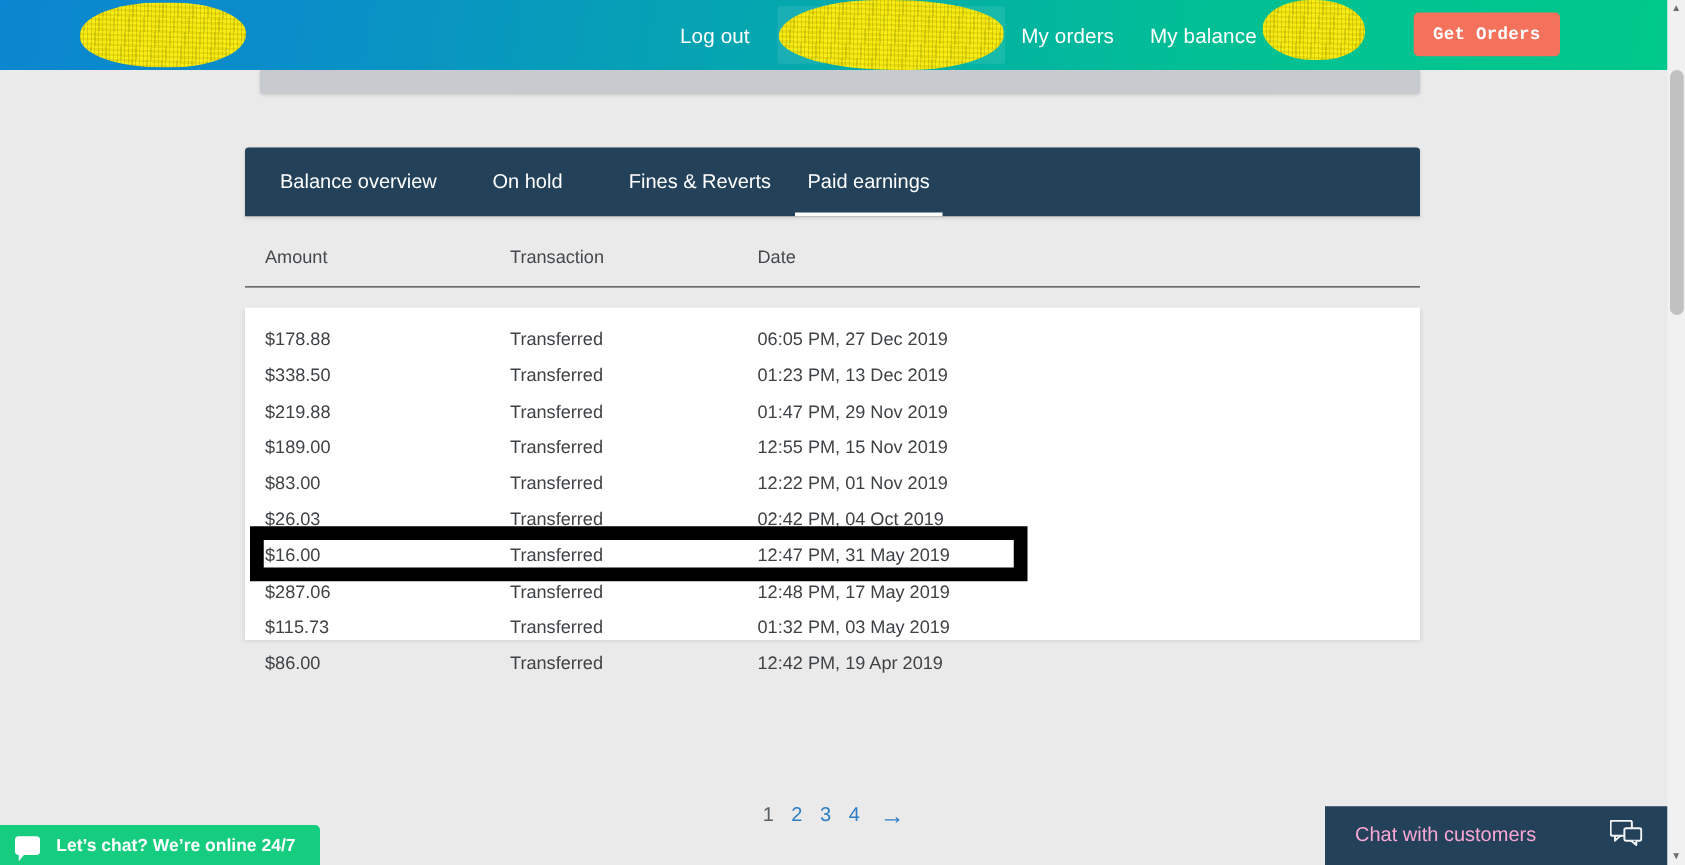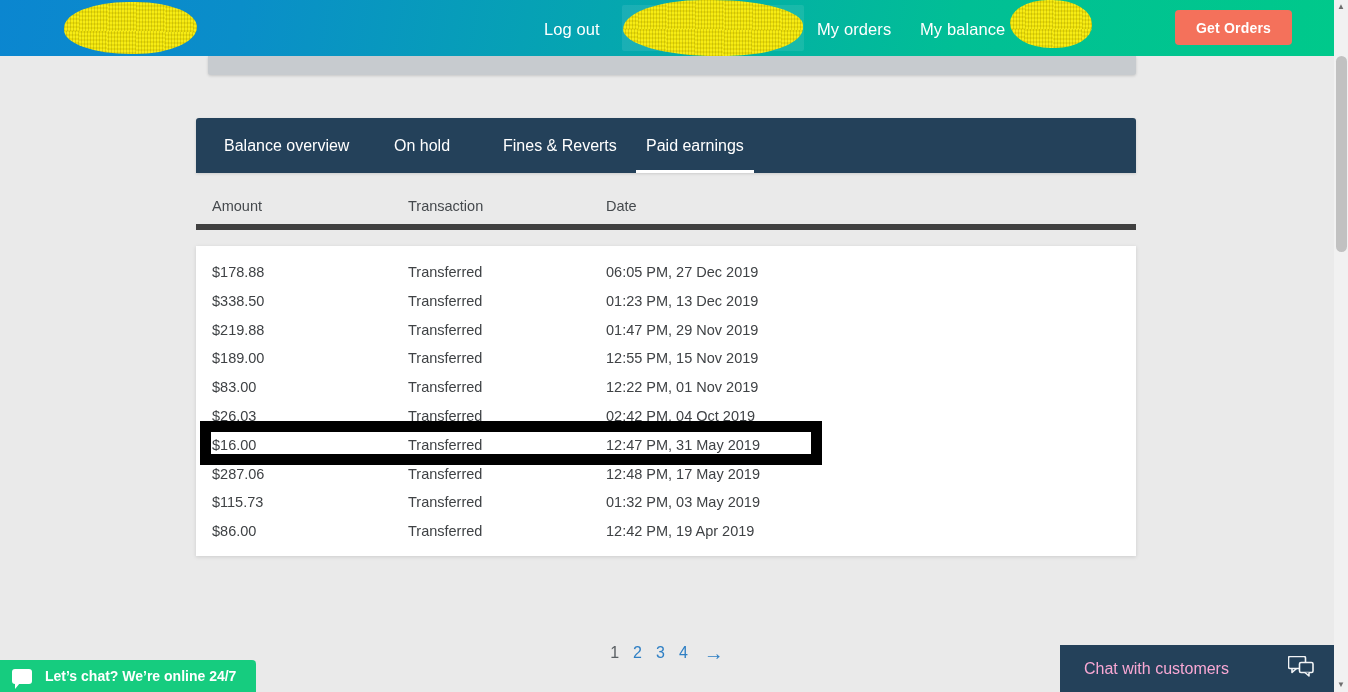--- a/index.html
+++ b/index.html
@@ -58,26 +58,25 @@
   }
 
   #get-orders-button {
     position: absolute;
     left: 1131px; top: 10px;
     width: 117px; height: 35px;
     background: #f4715b;
     border: none;
     border-radius: 4px;
     color: #ffffff;
-    font-family: Liberation Sans, sans-serif;
+    font-family: Liberation Mono, monospace;
     font-size: 14px;
     font-weight: bold;
     letter-spacing: .2px;
     cursor: pointer;
-    margin-left: 44px;
   }
 
   
   .redaction {
     position: absolute;
     background:
       repeating-linear-gradient(91deg,
         rgba(0,0,0,.12) 0px, rgba(0,0,0,.12) 1px,
         rgba(255,255,255,.0) 1px, rgba(255,255,255,.0) 3px),
       repeating-linear-gradient(2deg,
@@ -156,39 +155,39 @@
     bottom: 0;
     height: 3px;
     background: #ffffff;
   }
 
   
   #table-header-row {
     position: absolute;
     left: 196px; top: 134px;
     width: 940px; height: 40px;
-    border-bottom: 6px solid #404040;
+    border-bottom: 1px solid #404040;
   }
 
   .col-head {
     position: absolute;
     top: 8px;
     color: #45494d;
     font-size: 14.5px;
     white-space: nowrap;
   }
   .ch-amount      { left: 16px; }
   .ch-transaction { left: 212px; }
   .ch-date        { left: 410px; }
 
   
   #transactions-card {
     position: absolute;
     left: 196px; top: 190px;
-    width: 940px; height: 310px;
+    width: 940px; height: 266px;
     background: #ffffff;
     box-shadow: 0 1px 4px rgba(0,0,0,.13);
   }
 
   .txn-row {
     position: relative;
     height: 28.8px;
   }
   #transactions-card .txn-row:first-child { margin-top: 14px; }
 

